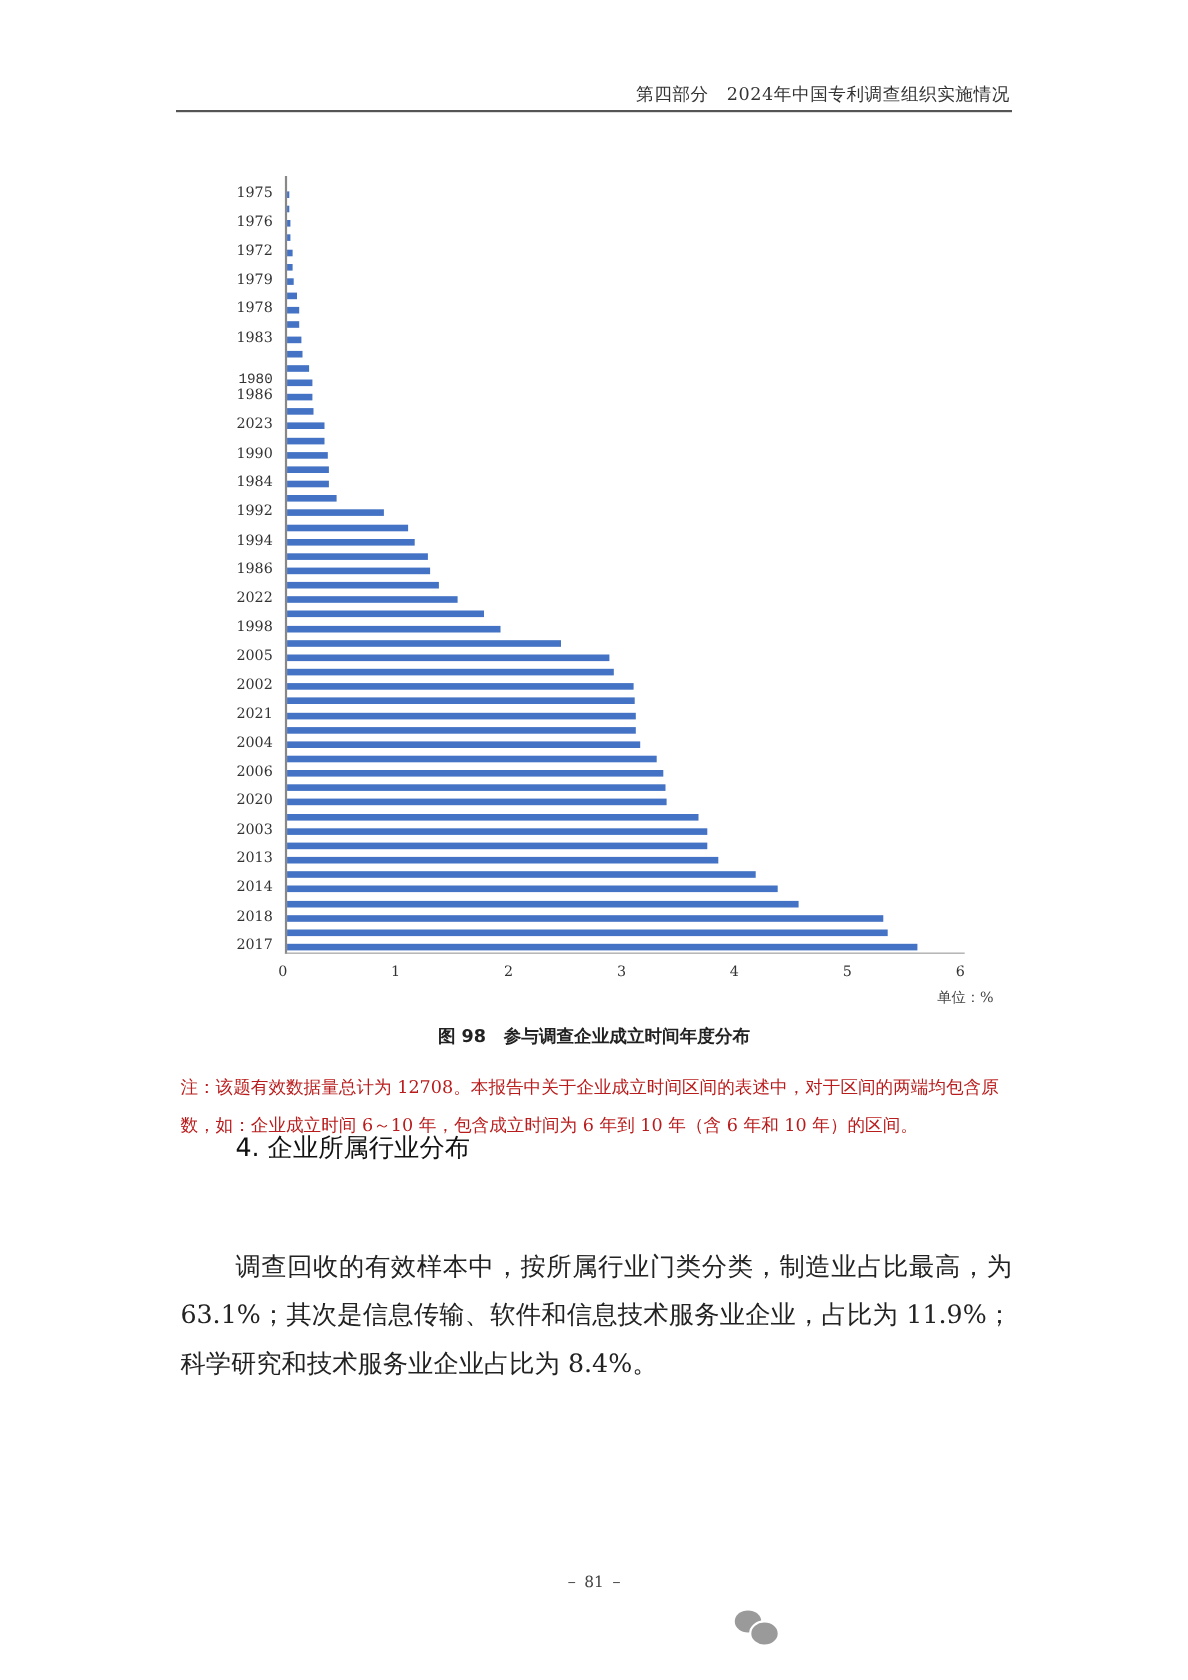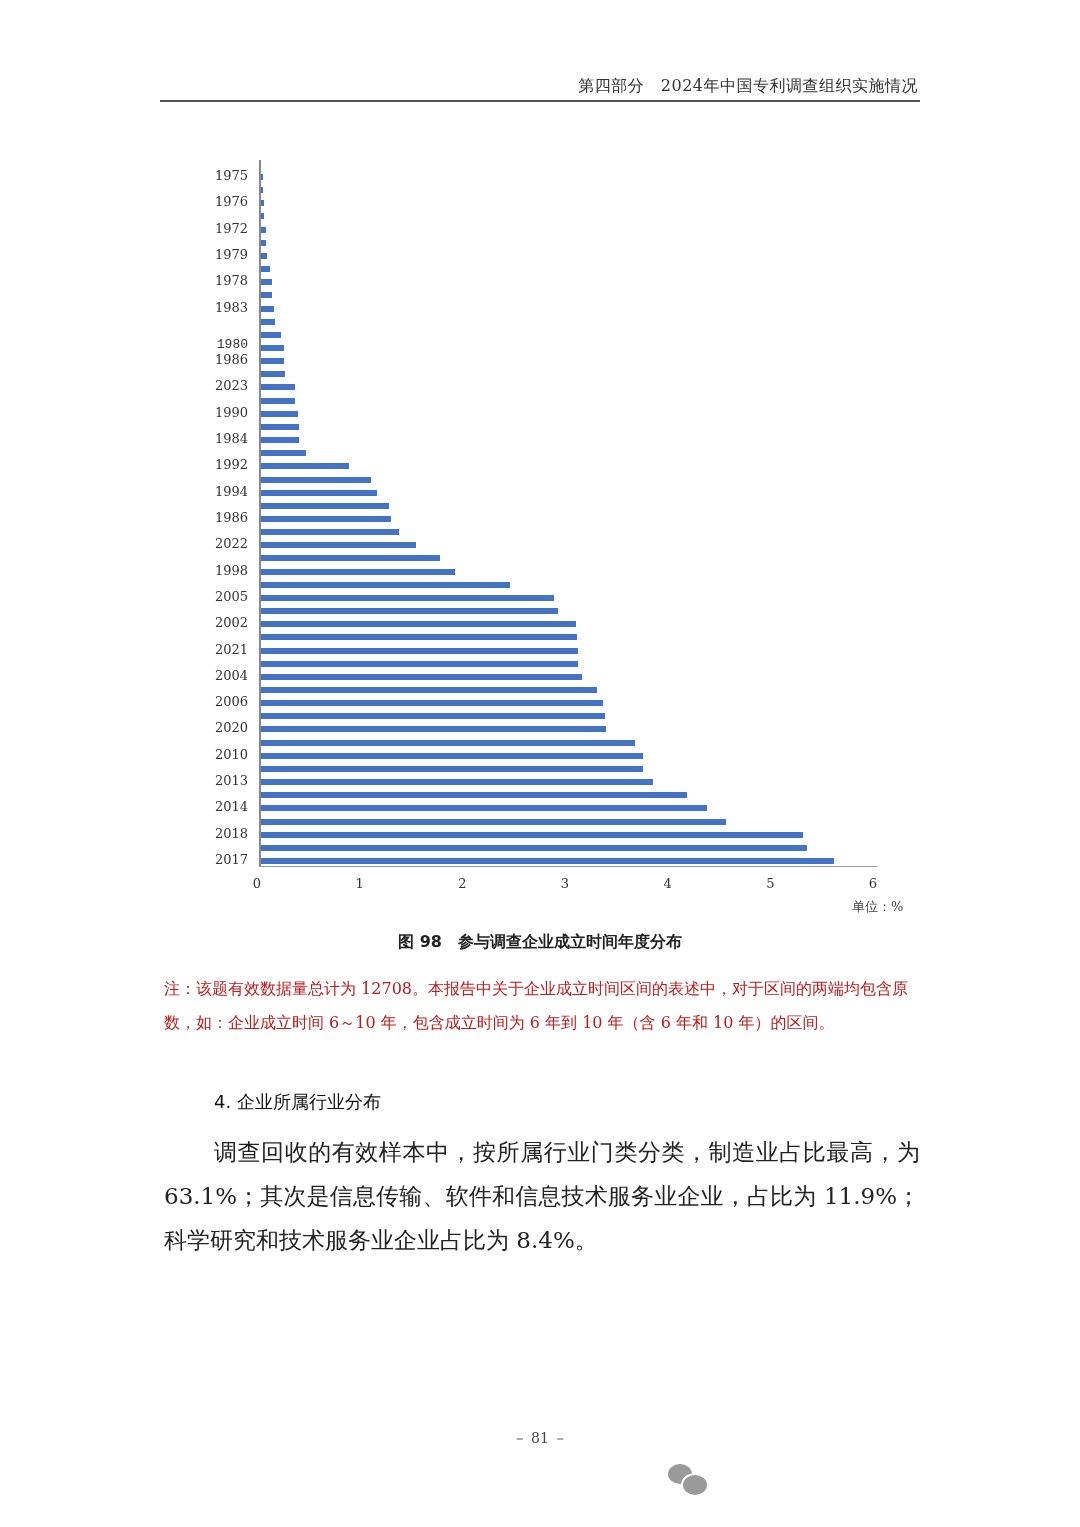--- a/index.html
+++ b/index.html
@@ -11,22 +11,22 @@
     .chart { position: absolute; left: 200px; top: 150px; width: 720px; height: 770px; }
     .yaxis-line { position: absolute; left: 59px; top: 10px; width: 2px; height: 707px; background: #888; }
     .xaxis-line { position: absolute; left: 59px; top: 716px; width: 618px; height: 1px; background: #999; }
     .bar { position: absolute; left: 61px; height: 6px; background: #4472c4; }
     .ylabel { position: absolute; right: 672px; font-size: 13px; color: #333; text-align: right; width: 50px; }
     .xtick { position: absolute; top: 726px; font-size: 13px; color: #333; width: 20px; text-align: center; margin-left: -10px; }
     .unit { position: absolute; left: 652px; top: 748px; font-size: 13px; color: #444; }
     .caption { position: absolute; left: 0; width: 1080px; top: 932px; text-align: center;
                font-family: "DejaVu Sans", "Liberation Sans", sans-serif; font-weight: bold; font-size: 16px; color: #222; }
     .note { position: absolute; left: 164px; top: 972px; width: 760px; font-size: 16px; line-height: 34px; color: #b91c1c; }
-    .section-title { position: absolute; left: 214px; top: 1090px; font-family: "DejaVu Sans", "Liberation Sans", sans-serif;
-                     font-size: 18px; color: #111; }
+    .section-title { position: absolute; left: 214px; top: 1028px; font-family: "DejaVu Sans", "Liberation Sans", sans-serif;
+                     font-size: 23px; color: #111; }
     .body-text { position: absolute; left: 164px; top: 1130px; width: 756px; font-size: 23px; line-height: 44px; color: #222;
                  text-indent: 50px; text-align: justify; }
     .page-num { position: absolute; left: 0; width: 1080px; top: 1430px; text-align: center; font-size: 14px; color: #444; }
     .watermark { position: absolute; left: 668px; top: 1462px; display: flex; align-items: center;
                  font-family: "DejaVu Sans", "Liberation Sans", sans-serif; font-size: 26px; color: #9a9a9a; }
     .wm-icon { width: 40px; height: 34px; position: relative; margin-right: 12px; }
     .bubble1 { position: absolute; left: 0; top: 2px; width: 24px; height: 20px; border-radius: 50%; background: #9a9a9a; }
     .bubble2 { position: absolute; left: 13px; top: 11px; width: 24px; height: 20px; border-radius: 50%; background: #9a9a9a; border: 2px solid #fff; }
   </style>
 </head>
@@ -100,21 +100,21 @@
       <div class="bar" style="top: 523.846px; width: 321.347px; background: rgb(68, 114, 196);"></div>
       <div class="ylabel" style="top: 517.846px;">2004</div>
       <div class="bar" style="top: 537px; width: 335.72px; background: rgb(68, 114, 196);"></div>
       <div class="bar" style="top: 550.154px; width: 341.88px; background: rgb(68, 114, 196);"></div>
       <div class="ylabel" style="top: 544.154px;">2006</div>
       <div class="bar" style="top: 563.308px; width: 343.933px; background: rgb(68, 114, 196);"></div>
       <div class="bar" style="top: 576.462px; width: 344.96px; background: rgb(68, 114, 196);"></div>
       <div class="ylabel" style="top: 570.462px;">2020</div>
       <div class="bar" style="top: 589.615px; width: 373.707px; background: rgb(68, 114, 196);"></div>
       <div class="bar" style="top: 602.769px; width: 381.92px; background: rgb(68, 114, 196);"></div>
-      <div class="ylabel" style="top: 596.769px;">2010</div>
+      <div class="ylabel" style="top: 596.769px;">2003</div>
       <div class="bar" style="top: 615.923px; width: 381.92px; background: rgb(68, 114, 196);"></div>
       <div class="bar" style="top: 629.077px; width: 392.187px; background: rgb(68, 114, 196);"></div>
       <div class="ylabel" style="top: 623.077px;">2013</div>
       <div class="bar" style="top: 642.231px; width: 426.067px; background: rgb(68, 114, 196);"></div>
       <div class="bar" style="top: 655.385px; width: 445.573px; background: rgb(68, 114, 196);"></div>
       <div class="ylabel" style="top: 649.385px;">2014</div>
       <div class="bar" style="top: 668.538px; width: 465.08px; background: rgb(68, 114, 196);"></div>
       <div class="bar" style="top: 681.692px; width: 542.08px; background: rgb(68, 114, 196);"></div>
       <div class="ylabel" style="top: 675.692px;">2018</div>
       <div class="bar" style="top: 694.846px; width: 546.187px; background: rgb(68, 114, 196);"></div>

